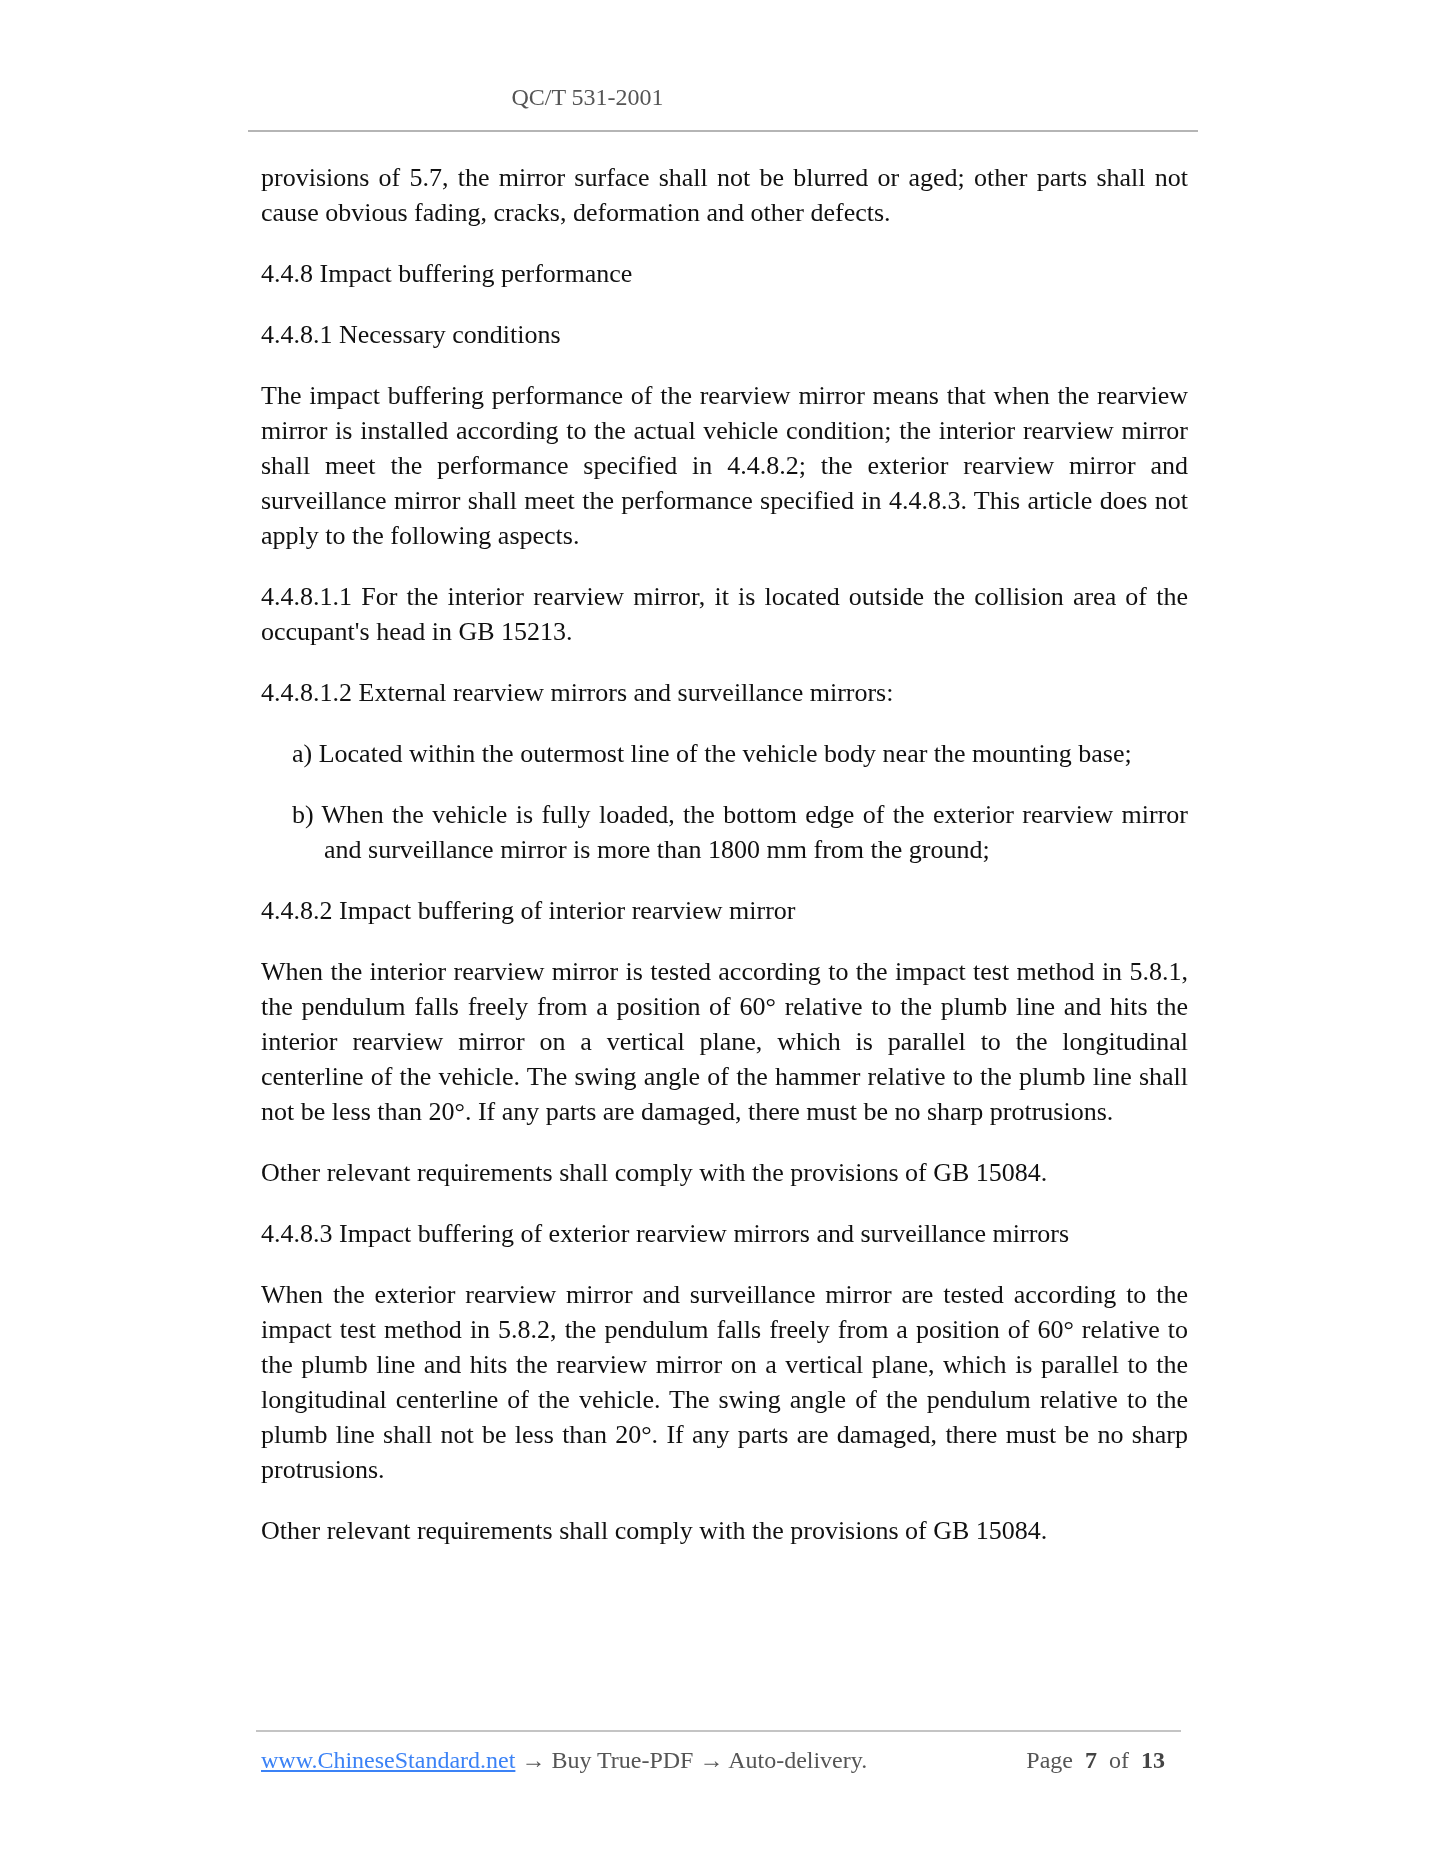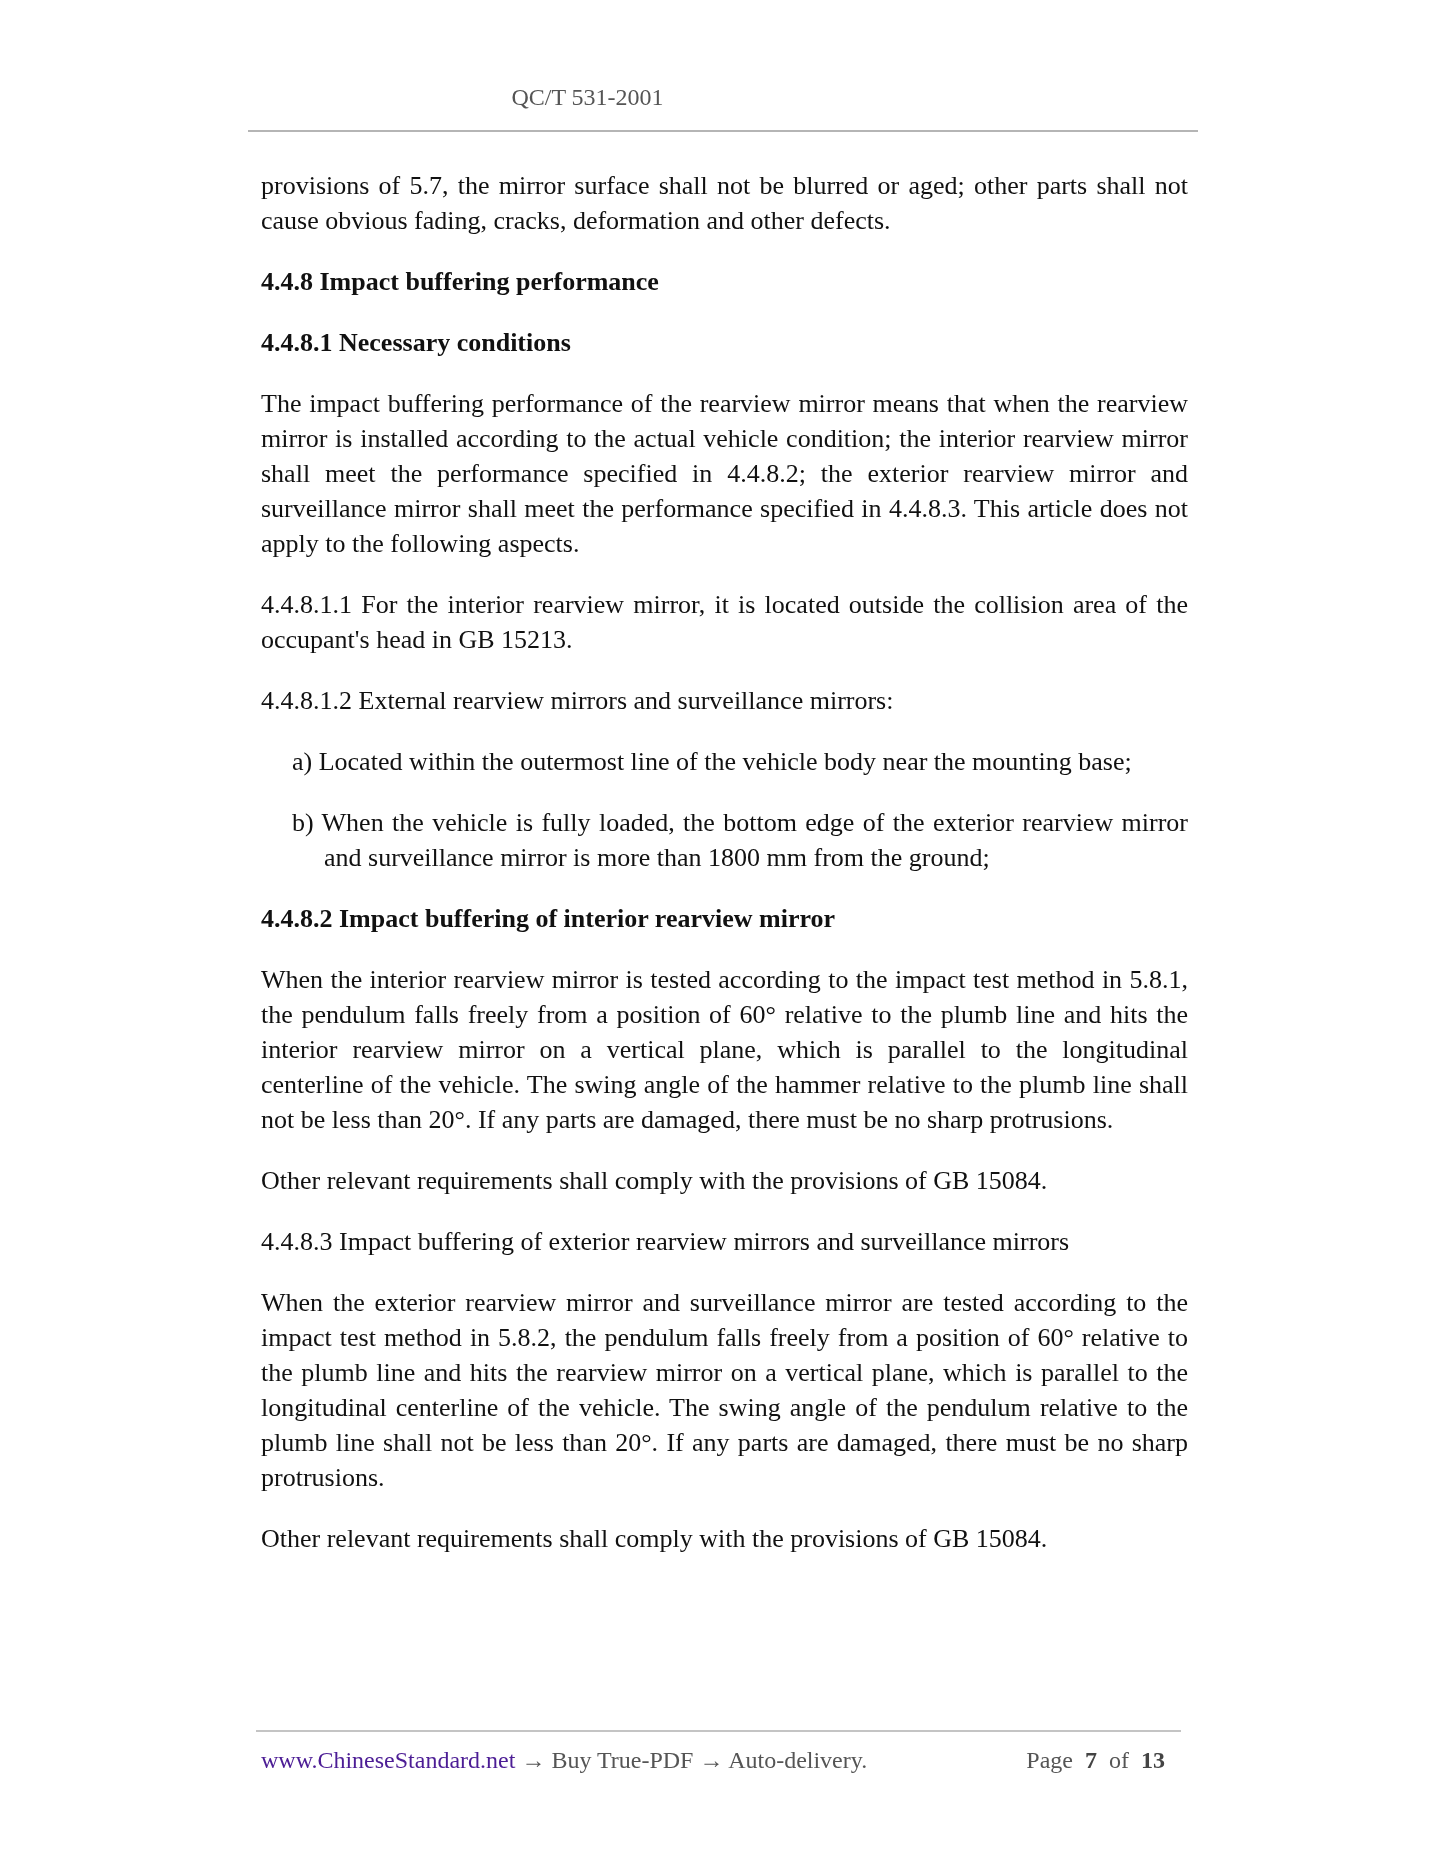--- a/index.html
+++ b/index.html
@@ -12,33 +12,33 @@
     position: absolute; top: 84px; left: 0; width: 1175px;
     text-align: center; font-size: 24px; color: #555555;
   }
   .rule { position: absolute; height: 2px; background: #b5b5b5; }
   .rule.top { top: 130px; left: 248px; width: 950px; }
   .rule.bottom { top: 1730px; left: 256px; width: 925px; height: 2px; background: #c4c4c4; }
   .content {
     position: absolute; top: 160px; left: 261px; width: 927px;
     font-size: 26px; line-height: 35px;
   }
-  .p { margin: 8px 0 26px 0; text-align: justify; }
-  .h { font-weight: bold; margin: 0 0 26px 0; }
+  .p { margin: 0 0 26px 0; text-align: justify; }
+  .h { font-weight: normal; margin: 0 0 26px 0; }
   .num { font-weight: normal; }
   .list-item {
     margin: 0 0 26px 31px; padding-left: 32px; text-indent: -32px; text-align: justify;
   }
   .footer {
     position: absolute; top: 1747px; left: 261px; width: 920px;
     font-size: 24px; color: #555555;
   }
   .footer .left { position: absolute; left: 0; top: 0; white-space: nowrap; }
   .footer .right { position: absolute; right: 16px; top: 0; white-space: nowrap; text-align: center; }
-  .footer a { color: #4c1d95; }
+  .footer a { color: #3b82f6; text-decoration: underline; }
   .footer b { color: #444444; }
 </style>
 </head>
 <body>
 
 <div class="header-title">QC/T 531-2001</div>
 <div class="rule top"></div>
 
 <div class="content">
   <p class="p">provisions of 5.7, the mirror surface shall not be blurred or aged; other parts shall not cause obvious fading, cracks, deformation and other defects.</p>

